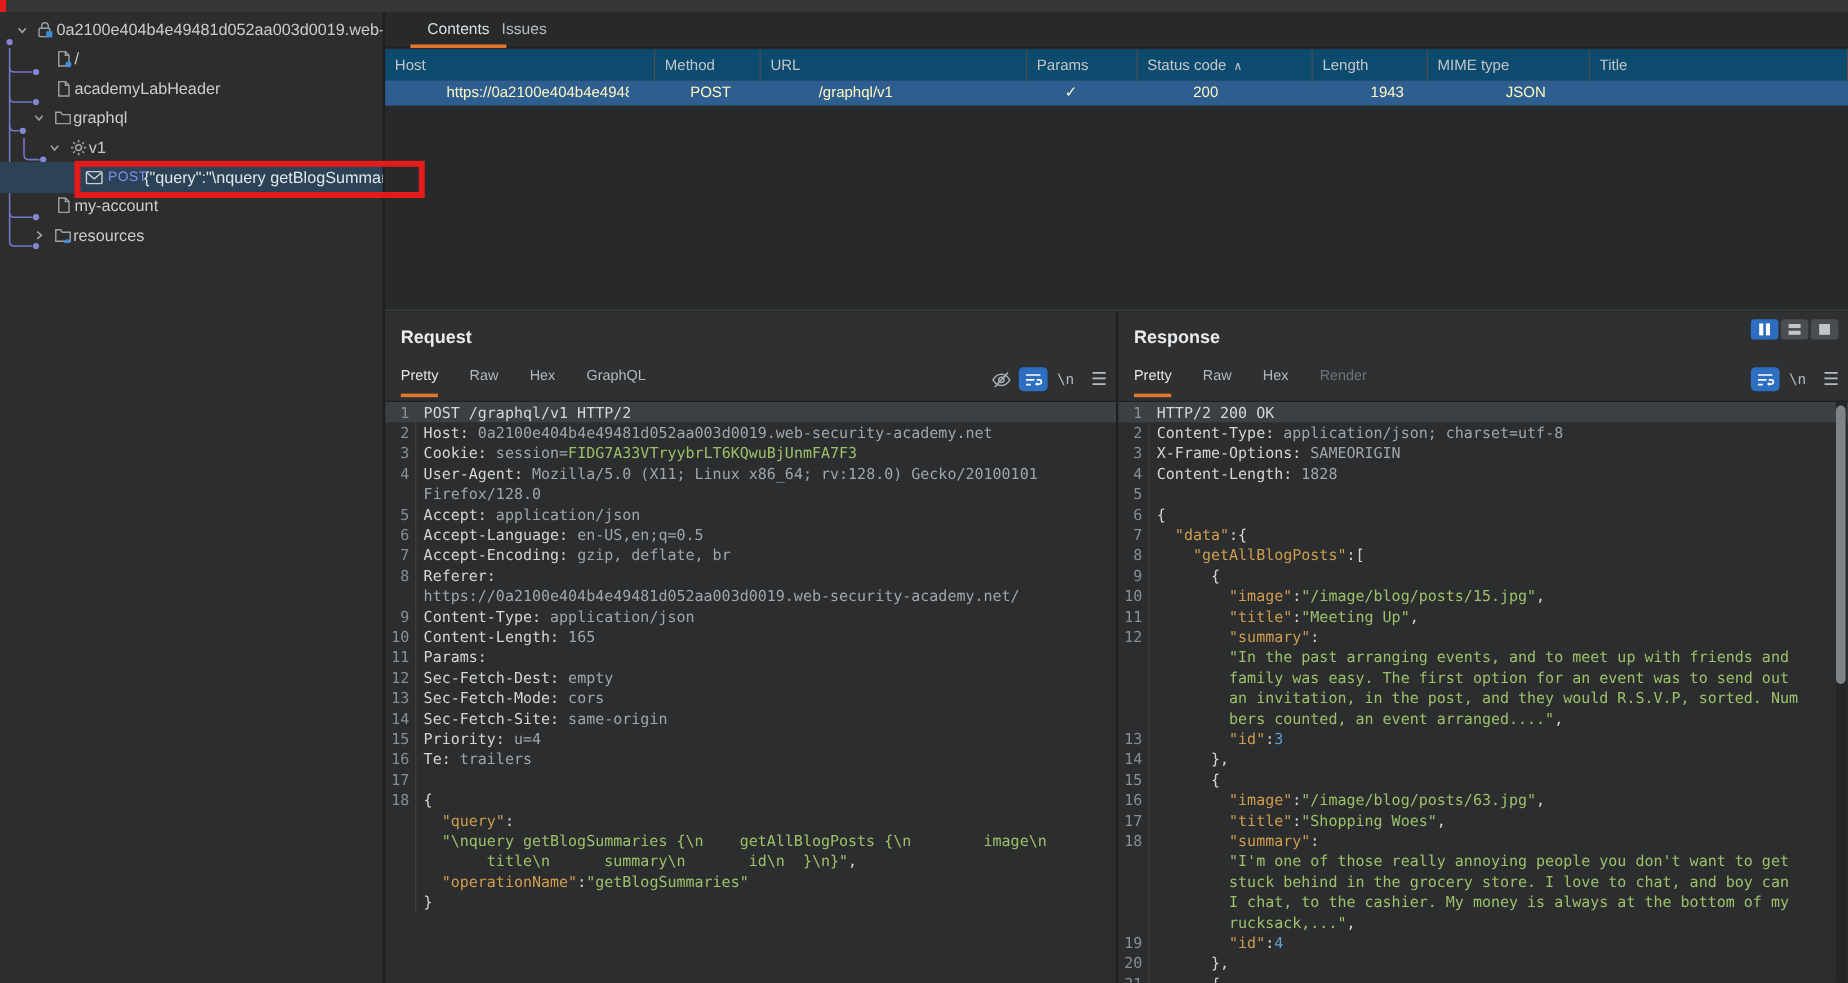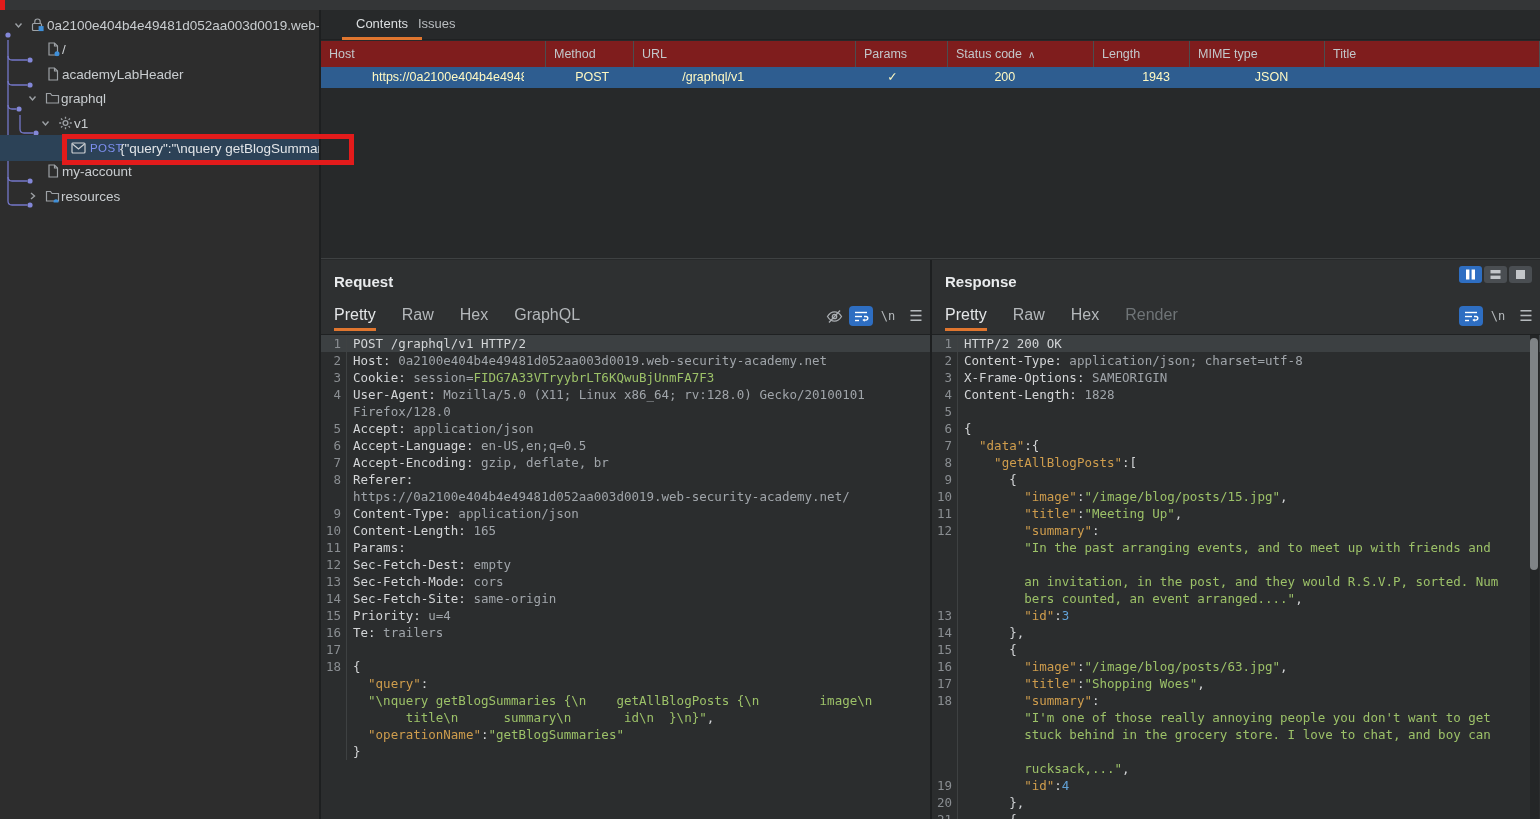--- a/index.html
+++ b/index.html
@@ -25,37 +25,37 @@
 
   
   #red-box { left:62px; top:134px; width:292px; height:31px; border:5px solid #e31b1b; z-index:60; pointer-events:none; }
 
   
   #main { left:321px; top:10px; width:1219px; height:809px; background:#27292a; }
   #tabbar { position:absolute; left:0; top:0; width:100%; height:30px; border-bottom:1px solid #1f2122; }
   .toptab { position:absolute; top:0; height:30px; line-height:28px; padding:0 14px; font-size:13px; color:#b9bdc0; cursor:pointer; }
   .toptab.active { color:#dcdfe1; border-bottom:3px solid #e0762f; }
 
-  #grid-header { position:absolute; left:0; top:31px; width:100%; height:26px; background:#7f1d1d; display:flex; }
+  #grid-header { position:absolute; left:0; top:31px; width:100%; height:26px; background:#0c4a6e; display:flex; }
   .hcell { height:26px; line-height:26px; padding-left:8px; font-size:12.5px; color:#c3c7ca;
            border-right:1px solid #4a4e50; overflow:hidden; white-space:nowrap; }
   .hcell .sort { margin-left:6px; font-size:10px; color:#c3c7ca; }
   #grid-row { position:absolute; left:0; top:57px; width:100%; height:21px; background:#2e5d90; display:flex; cursor:pointer; }
   .rcell { height:21px; line-height:21px; padding-left:8px; font-size:12.5px; color:#fef9c3; overflow:hidden; white-space:nowrap;margin-left:43px; }
 
   #hsplit { position:absolute; left:0; top:248px; width:100%; height:1px; background:#3e4142; }
 
   
   .panel { position:absolute; top:250px; bottom:0; background:#2e3031; }
   #request-panel  { left:0;  width:609px; }
   #response-panel { left:611px; width:608px; }
   #panel-divider  { position:absolute; left:609px; top:250px; bottom:0; width:2px; background:#1d1f20; }
   .panel-title { position:absolute; left:13px; top:13px; font-size:15px; font-weight:bold; color:#e9ebed; }
   .subtabs { position:absolute; left:13px; top:46px; height:25px; display:flex; }
-  .subtab { margin-right:26px; font-size:16px; color:#b4b8bb; padding-bottom:6px; cursor:pointer; white-space:nowrap; }
+  .subtab { margin-right:26px; font-size:12px; color:#b4b8bb; padding-bottom:6px; cursor:pointer; white-space:nowrap; }
   .subtab.active { color:#e4e6e8; border-bottom:3px solid #e0762f; }
   .subtab.disabled { color:#6f7477; cursor:default; }
 
   .edtools { position:absolute; top:44px; height:24px; display:flex; align-items:center; }
   #request-panel .edtools { left:498px; }
   #response-panel .edtools { left:525px; }
   .tool { width:26px; height:22px; display:flex; align-items:center; justify-content:center; margin-left:2px; cursor:pointer; }
   .tool.bluebtn { background:#2e6ec2; border-radius:4px; width:24px; height:20px; }
   .tool .nl { font-size:12px; color:#b6babd; font-family:"DejaVu Sans Mono", monospace; }
   .tool .burger { font-size:15px; color:#b6babd; }
@@ -362,32 +362,32 @@
         <div class="ed-line"><span class="gut">4</span><span class="code"><span class="tk-pln">Content-Length:</span><span class="tk-mut"> 1828</span></span></div>
         <div class="ed-line"><span class="gut">5</span><span class="code"></span></div>
         <div class="ed-line"><span class="gut">6</span><span class="code"><span class="tk-pln">{</span></span></div>
         <div class="ed-line"><span class="gut">7</span><span class="code"><span class="tk-key">  "data"</span><span class="tk-pln">:{</span></span></div>
         <div class="ed-line"><span class="gut">8</span><span class="code"><span class="tk-key">    "getAllBlogPosts"</span><span class="tk-pln">:[</span></span></div>
         <div class="ed-line"><span class="gut">9</span><span class="code"><span class="tk-pln">      {</span></span></div>
         <div class="ed-line"><span class="gut">10</span><span class="code"><span class="tk-key">        "image"</span><span class="tk-pln">:</span><span class="tk-grn">"/image/blog/posts/15.jpg"</span><span class="tk-pln">,</span></span></div>
         <div class="ed-line"><span class="gut">11</span><span class="code"><span class="tk-key">        "title"</span><span class="tk-pln">:</span><span class="tk-grn">"Meeting Up"</span><span class="tk-pln">,</span></span></div>
         <div class="ed-line"><span class="gut">12</span><span class="code"><span class="tk-key">        "summary"</span><span class="tk-pln">:</span></span></div>
         <div class="ed-line"><span class="gut"></span><span class="code"><span class="tk-grn">        "In the past arranging events, and to meet up with friends and</span></span></div>
-        <div class="ed-line"><span class="gut"></span></div>
+        <div class="ed-line"><span class="gut"></span><span class="code"><span class="tk-grn">        family was easy. The first option for an event was to send out</span></span></div>
         <div class="ed-line"><span class="gut"></span><span class="code"><span class="tk-grn">        an invitation, in the post, and they would R.S.V.P, sorted. Num</span></span></div>
         <div class="ed-line"><span class="gut"></span><span class="code"><span class="tk-grn">        bers counted, an event arranged...."</span><span class="tk-pln">,</span></span></div>
         <div class="ed-line"><span class="gut">13</span><span class="code"><span class="tk-key">        "id"</span><span class="tk-pln">:</span><span class="tk-num">3</span></span></div>
         <div class="ed-line"><span class="gut">14</span><span class="code"><span class="tk-pln">      },</span></span></div>
         <div class="ed-line"><span class="gut">15</span><span class="code"><span class="tk-pln">      {</span></span></div>
         <div class="ed-line"><span class="gut">16</span><span class="code"><span class="tk-key">        "image"</span><span class="tk-pln">:</span><span class="tk-grn">"/image/blog/posts/63.jpg"</span><span class="tk-pln">,</span></span></div>
         <div class="ed-line"><span class="gut">17</span><span class="code"><span class="tk-key">        "title"</span><span class="tk-pln">:</span><span class="tk-grn">"Shopping Woes"</span><span class="tk-pln">,</span></span></div>
         <div class="ed-line"><span class="gut">18</span><span class="code"><span class="tk-key">        "summary"</span><span class="tk-pln">:</span></span></div>
         <div class="ed-line"><span class="gut"></span><span class="code"><span class="tk-grn">        "I'm one of those really annoying people you don't want to get</span></span></div>
         <div class="ed-line"><span class="gut"></span><span class="code"><span class="tk-grn">        stuck behind in the grocery store. I love to chat, and boy can</span></span></div>
-        <div class="ed-line"><span class="gut"></span></div>
+        <div class="ed-line"><span class="gut"></span><span class="code"><span class="tk-grn">        I chat, to the cashier. My money is always at the bottom of my</span></span></div>
         <div class="ed-line"><span class="gut"></span><span class="code"><span class="tk-grn">        rucksack,..."</span><span class="tk-pln">,</span></span></div>
         <div class="ed-line"><span class="gut">19</span><span class="code"><span class="tk-key">        "id"</span><span class="tk-pln">:</span><span class="tk-num">4</span></span></div>
         <div class="ed-line"><span class="gut">20</span><span class="code"><span class="tk-pln">      },</span></span></div>
         <div class="ed-line"><span class="gut">21</span><span class="code"><span class="tk-pln">      {</span></span></div>
       </div>
     <div id="resp-scroll-track">
       <div id="resp-scroll-thumb"></div>
     </div>
   </div>
 </div>

